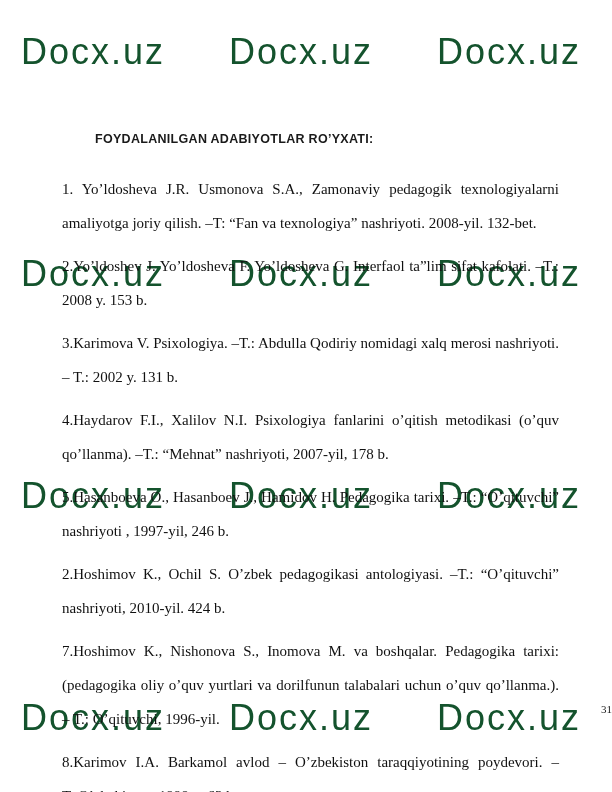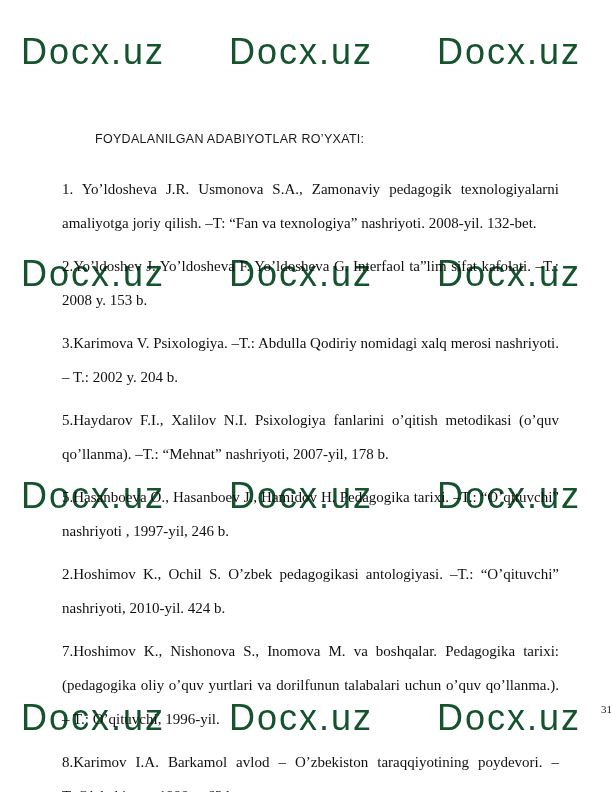--- a/index.html
+++ b/index.html
@@ -34,21 +34,21 @@
   .content {
     position: absolute;
     left: 62px;
     top: 132px;
     width: 497px;
   }
   .title {
     margin: 0 0 26px 33px;
     font-family: "Liberation Sans", sans-serif;
     font-size: 12.5px;
-    font-weight: normal;
+    font-weight: bold;
     letter-spacing: 0.3px;
     color: #1a1a1a;
   }
   .ref {
     margin: 0 0 9px 0;
     font-family: "Liberation Serif", serif;
     font-size: 15px;
     line-height: 34px;
     color: #111111;
     text-align: justify;
@@ -83,22 +83,22 @@
     <span class="wm r2 c2">Docx.uz</span>
     <span class="wm r3 c0">Docx.uz</span>
     <span class="wm r3 c1">Docx.uz</span>
     <span class="wm r3 c2">Docx.uz</span>
   </div>
 
   <div class="content">
     <h1 class="title">FOYDALANILGAN ADABIYOTLAR RO’YXATI:</h1>
     <p class="ref">1. Yo’ldosheva J.R. Usmonova S.A., Zamonaviy pedagogik texnologiyalarni amaliyotga joriy qilish. –T: “Fan va texnologiya” nashriyoti. 2008-yil. 132-bet.</p>
     <p class="ref">2.Yo’ldoshev J. Yo’ldosheva F. Yo’ldosheva G. Interfaol ta”lim sifat kafolati. –T.: 2008 y. 153 b.</p>
-    <p class="ref">3.Karimova V. Psixologiya. –T.: Abdulla Qodiriy nomidagi xalq merosi nashriyoti. – T.: 2002 y. 204 b.</p>
-    <p class="ref">5.Haydarov F.I., Xalilov N.I. Psixologiya fanlarini o’qitish metodikasi (o’quv qo’llanma). –T.: “Mehnat” nashriyoti, 2007-yil, 178 b.</p>
+    <p class="ref">3.Karimova V. Psixologiya. –T.: Abdulla Qodiriy nomidagi xalq merosi nashriyoti. – T.: 2002 y. 131 b.</p>
+    <p class="ref">4.Haydarov F.I., Xalilov N.I. Psixologiya fanlarini o’qitish metodikasi (o’quv qo’llanma). –T.: “Mehnat” nashriyoti, 2007-yil, 178 b.</p>
     <p class="ref">5.Hasanboeva O., Hasanboev J., Hamidov H. Pedagogika tarixi. –T.: “O’qituvchi” nashriyoti , 1997-yil, 246 b.</p>
     <p class="ref">2.Hoshimov K., Ochil S. O’zbek pedagogikasi antologiyasi. –T.: “O’qituvchi” nashriyoti, 2010-yil. 424 b.</p>
     <p class="ref">7.Hoshimov K., Nishonova S., Inomova M. va boshqalar. Pedagogika tarixi: (pedagogika oliy o’quv yurtlari va dorilfunun talabalari uchun o’quv qo’llanma.). – T.: O’qituvchi, 1996-yil.</p>
     <p class="ref no-gap">8.Karimov I.A. Barkamol avlod – O’zbekiston taraqqiyotining poydevori. – T.:O’zbekiston, 1998. – 63 b.</p>
   </div>
 
   <div class="pageno">31</div>
 
 </div>
 

